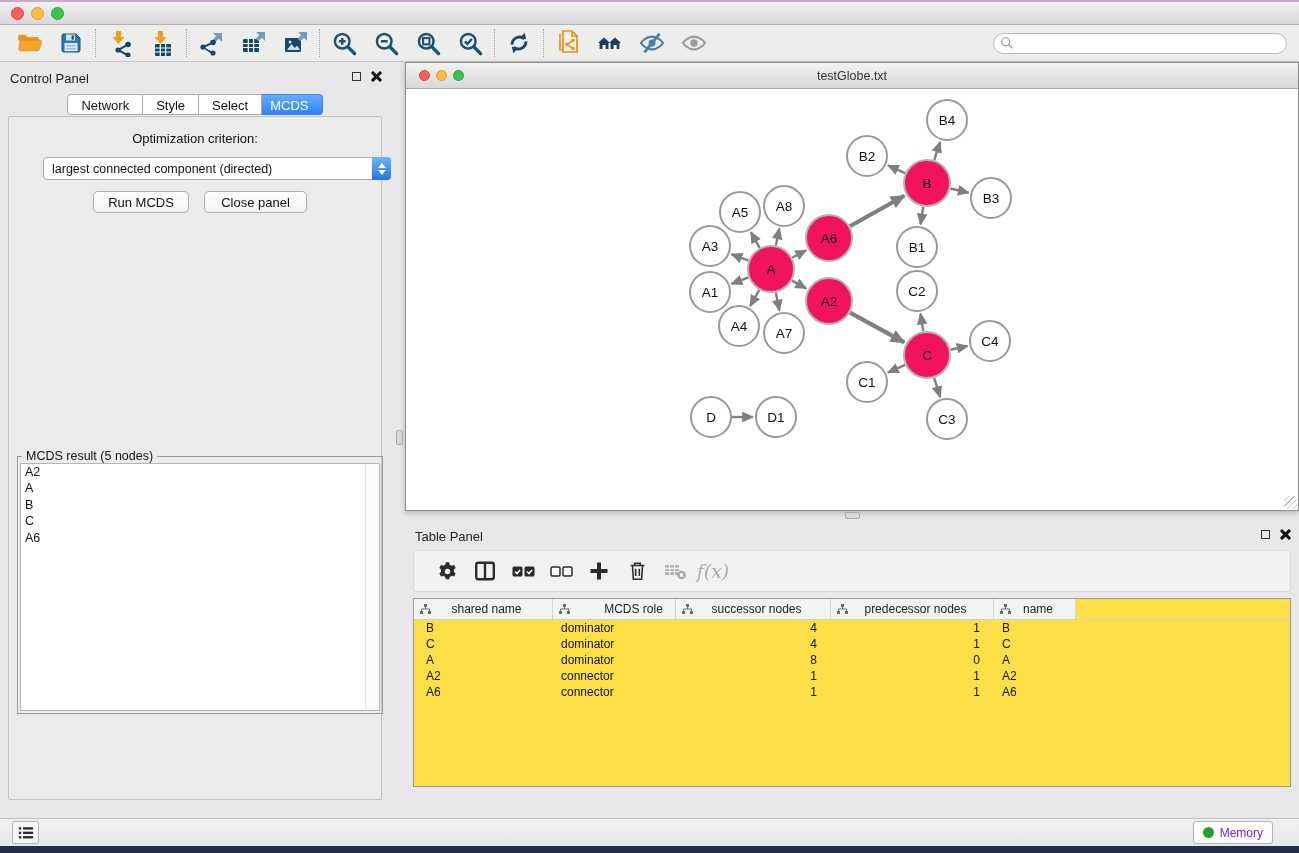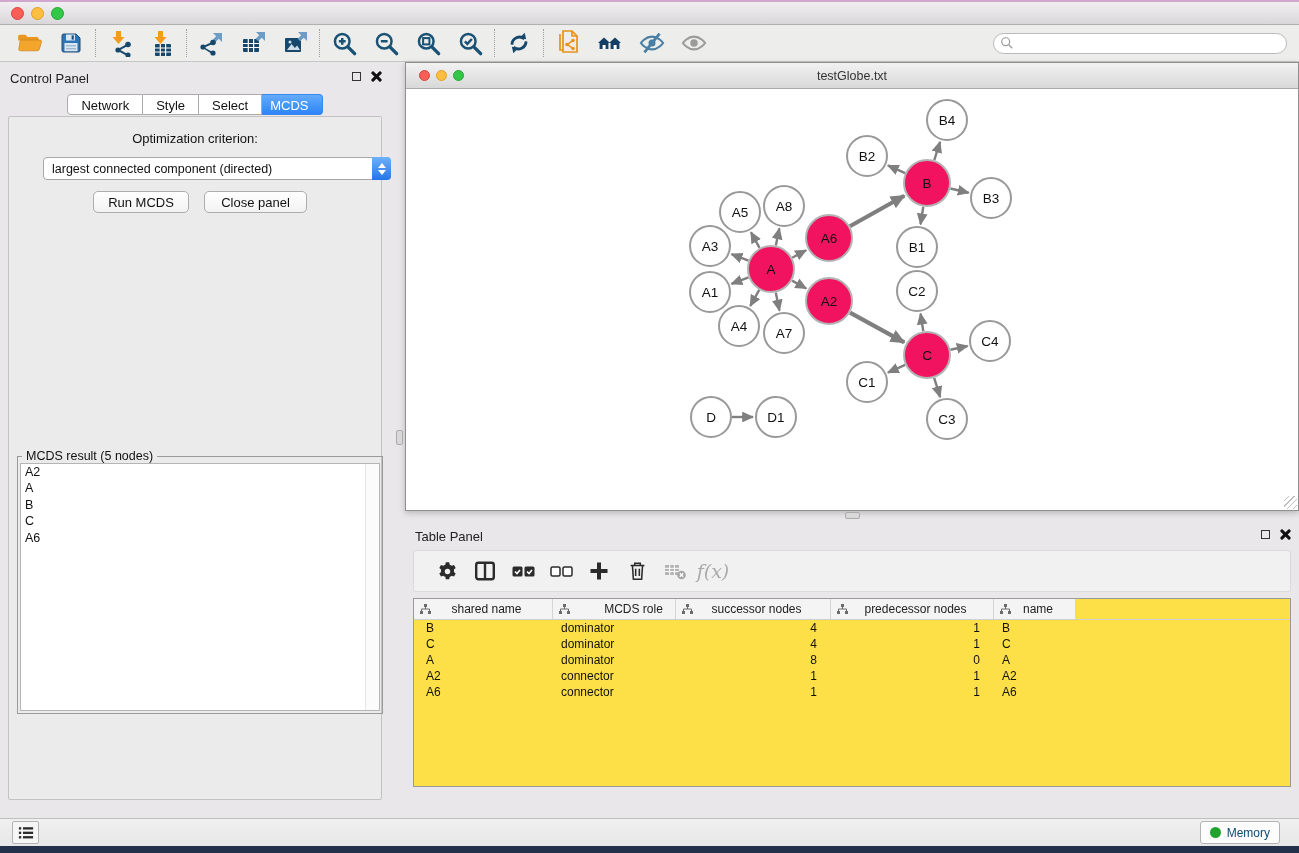--- a/index.html
+++ b/index.html
@@ -116,21 +116,21 @@
   #tp-tabs .seg-tab { height:22px; line-height:22px; padding:0 15px; }
 
   
   #statusbar { position:absolute; left:0; top:818px; width:1299px; height:28px;
     background:linear-gradient(#f0f0f0,#e7e7e7); border-top:1px solid #bfbfbf;
     display:flex; align-items:center; padding:0 12px; }
   #status-spacer { flex:1; }
   #list-btn { width:27px; height:23px; background:#f6f6f6; border:1px solid #b4b4b4; border-radius:2px;
     display:flex; align-items:center; justify-content:center; }
   #memory-btn { height:23px; background:#fcfcfc; border:1px solid #b4b4b4; border-radius:3px;
-    display:flex; align-items:center; gap:6px; padding:0 9px; font-size:12px; color:#0c4a6e; margin-right:7px; }
+    display:flex; align-items:center; gap:6px; padding:0 9px; font-size:12px; color:#6d28d9; margin-right:14px; }
   #memory-dot { width:11px; height:11px; border-radius:50%; background:#1fa32e; }
 </style>
 </head>
 <body>
 
 <div id="desktop-top"></div>
 
 <div id="titlebar">
   <div class="lights">
     <div class="light red"></div>

